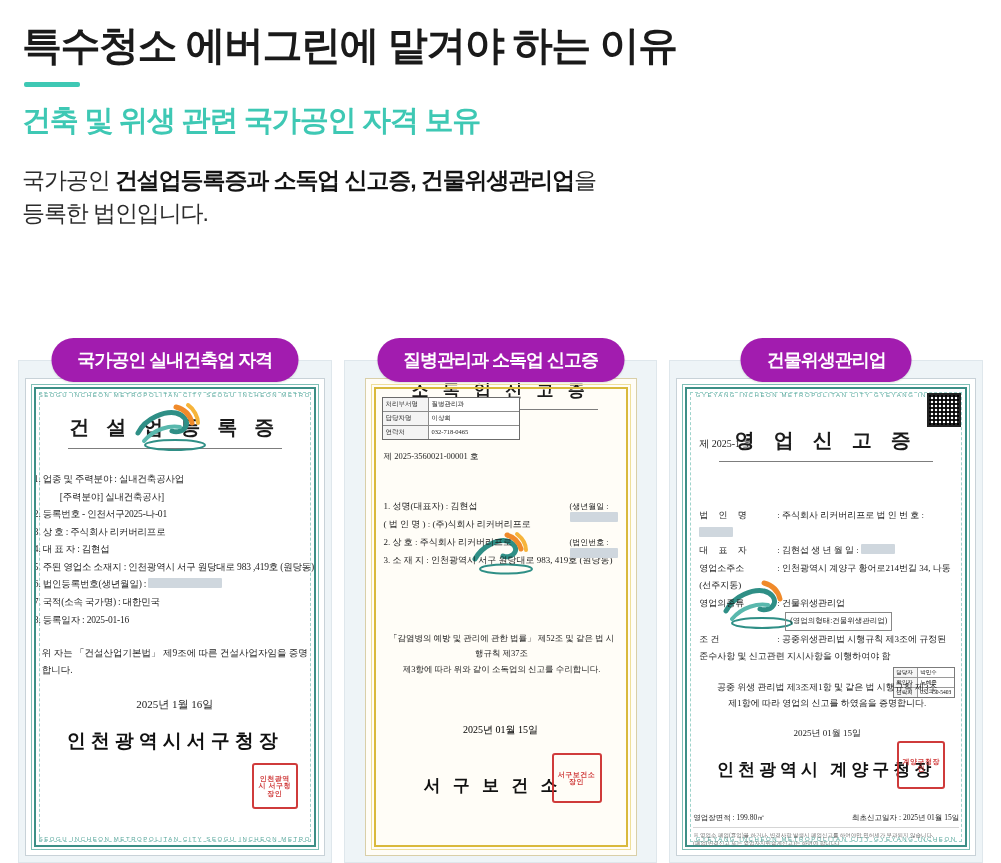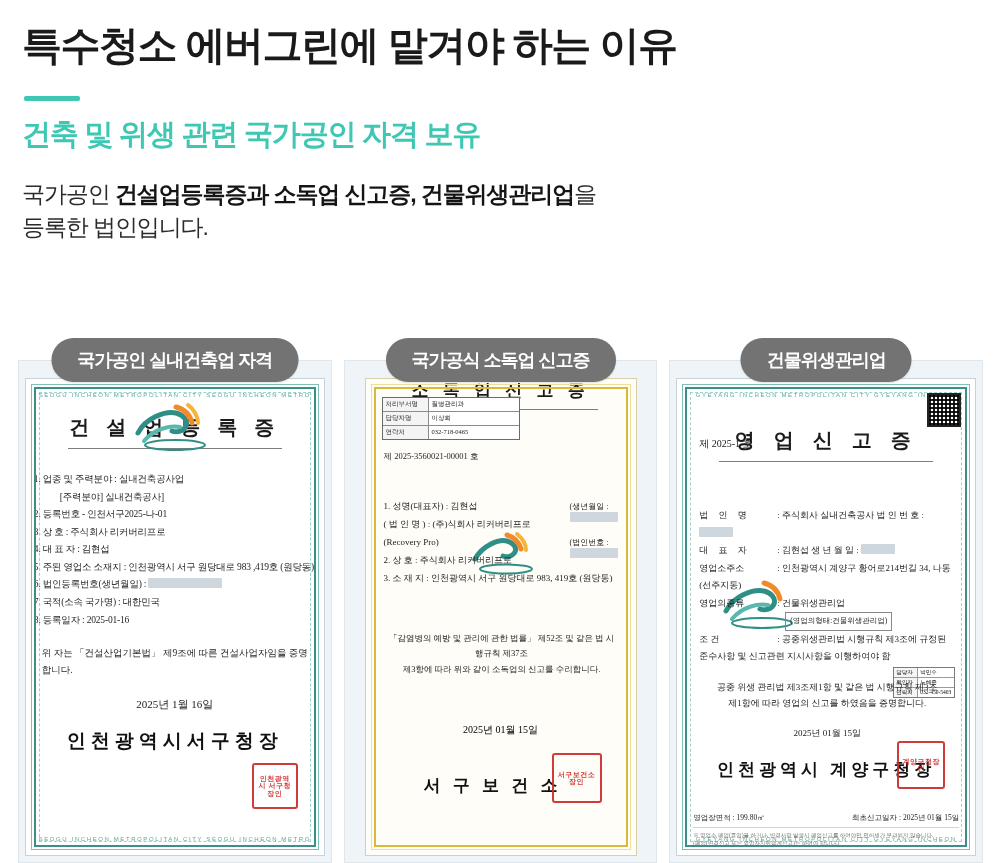--- a/index.html
+++ b/index.html
@@ -17,21 +17,21 @@
   }
 
   
   .header { padding: 22px 0 0 22px; }
   .h-title {
     font-size: 40px;
     font-weight: 800;
     color: #1a1a1a;
     letter-spacing: -1.5px;
     line-height: 1.15;
-    margin: 0 0 28px 0;
+    margin: 0 0 14px 0;
   }
   .accent-bar {
     width: 56px; height: 5px;
     background: #3ec8b4;
     border-radius: 2px;
     margin: 0 0 14px 2px;
   }
   .h-sub {
     font-size: 29px;
     font-weight: 700;
@@ -67,21 +67,21 @@
     position: absolute;
     left: 0; top: 22px;
     width: 100%; height: 503px;
     background: #eef4f7;
     border: 1px solid #dfe7ec;
   }
   .badge {
     position: absolute;
     top: 0; left: 50%;
     transform: translateX(-50%);
-    background: #737373;
+    background: #a21caf;
     color: #ffffff;
     font-size: 18px;
     font-weight: 800;
     letter-spacing: -1px;
     padding: 10px 26px;
     border-radius: 22px;
     white-space: nowrap;
     z-index: 5;
     box-shadow: 0 1px 2px rgba(0,0,0,.12);
   }
@@ -396,21 +396,21 @@
 
         <div class="c1-note">위 자는 「건설산업기본법」 제9조에 따른 건설사업자임을 증명합니다.</div>
         <div class="date-center">2025년 1월 16일</div>
         <div class="issuer">인천광역시서구청장</div>
         <div class="seal" style="right:26px; bottom:46px;">인천광역시 서구청장인</div>
       </div>
     </div>
 
     <div class="card">
       <div class="card-bg"></div>
-      <div class="badge">국가공식 소독업 신고증</div>
+      <div class="badge">질병관리과 소독업 신고증</div>
       <div class="cert">
         <div class="yellow-border"></div>
 
         <div class="mini-table">
           <div class="row">
             <div class="k">처리부서명</div>
             <div class="v">질병관리과</div>
           </div>
           <div class="row">
             <div class="k">담당자명</div>
@@ -429,21 +429,20 @@
         <svg class="emblem c2" viewBox="0 0 74 52">
           <path d="M6 30c8-14 24-20 32-18 7 2 10 7 8 11-2 4-8 6-12 4" fill="none" stroke="#2f8f86" stroke-width="5" stroke-linecap="round"></path>
           <path d="M38 6c7 2 12 7 14 14" fill="none" stroke="#f08a2a" stroke-width="5" stroke-linecap="round"></path>
           <path d="M48 5c5 4 9 10 9 16" fill="none" stroke="#f6b43a" stroke-width="4" stroke-linecap="round"></path>
           <ellipse cx="37" cy="40" rx="26" ry="4.5" fill="none" stroke="#2f8f86" stroke-width="2"></ellipse>
         </svg>
 
         <div class="c2-body">
           <div>1. 성명(대표자) : 김현섭</div>
           <div>( 법 인 명 ) : (주)식회사 리커버리프로</div>
-          <div>(Recovery Pro)</div>
           <div>2. 상           호 :  주식회사 리커버리프로</div>
           <div>3. 소           재    지 : 인천광역시 서구 원당대로 983, 419호 (원당동)</div>
         </div>
 
         <div class="right-small" style="top:122px;">
           <span>(생년월일 :</span><br>
           <span class="redact sm"></span>
         </div>
         <div class="right-small" style="top:158px;">
           <span>(법인번호 :</span><br>
@@ -477,21 +476,21 @@
         <svg class="emblem c3" viewBox="0 0 86 58">
           <path d="M8 36c8-16 28-22 38-20 8 2 12 8 10 13-2 5-9 7-14 5" fill="none" stroke="#2f8f86" stroke-width="5" stroke-linecap="round"></path>
           <path d="M14 44c10-12 26-16 36-14" fill="none" stroke="#59b8ad" stroke-width="4" stroke-linecap="round"></path>
           <path d="M46 8c8 2 14 8 16 16" fill="none" stroke="#f08a2a" stroke-width="5" stroke-linecap="round"></path>
           <ellipse cx="44" cy="48" rx="30" ry="5" fill="none" stroke="#2f8f86" stroke-width="2"></ellipse>
         </svg>
 
         <div class="c3-body">
           <div>
             <span class="lbl">법 인 명</span>:
-            <span>주식회사 실내건축공사</span>
+            <span>주식회사 리커버리프로</span>
             <span>법 인 번 호 :</span>
             <span class="redact xs"></span>
           </div>
           <div>
             <span class="lbl">대 표 자</span>:
             <span>김현섭</span>
             <span>생 년 월 일 :</span>
             <span class="redact xs"></span>
           </div>
           <div>

